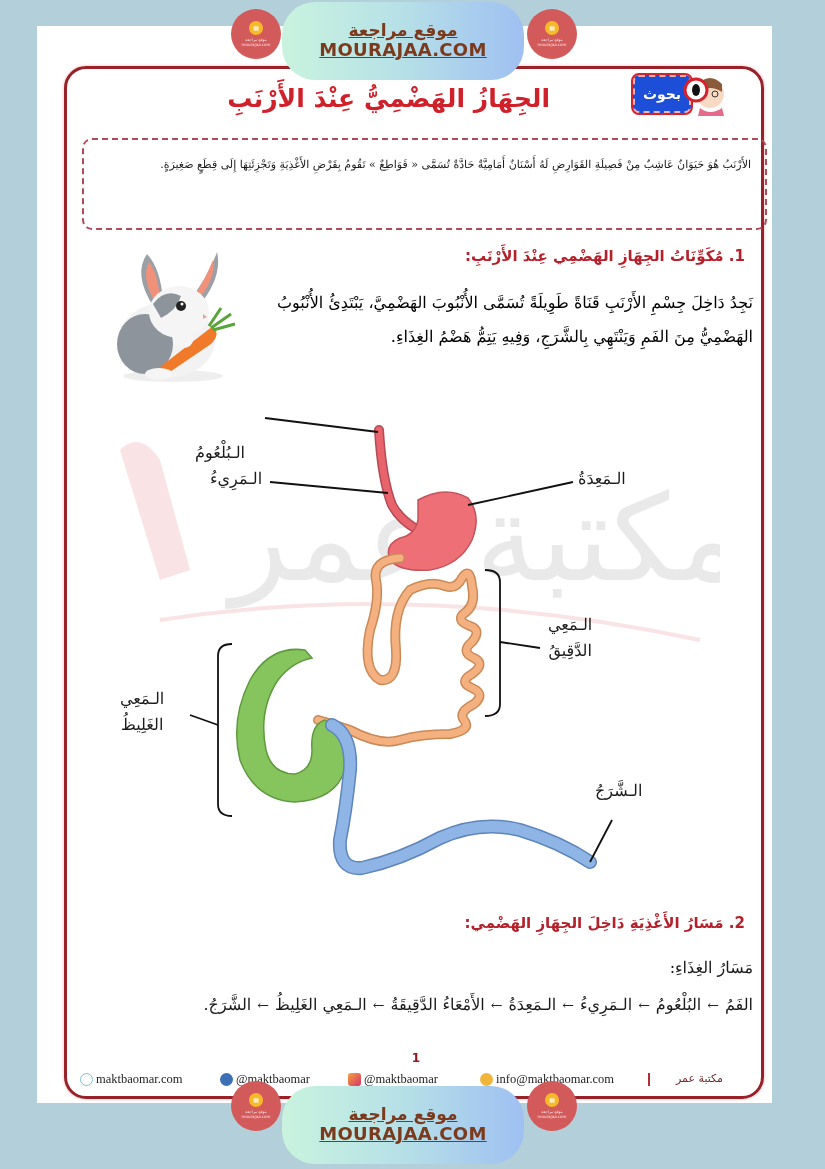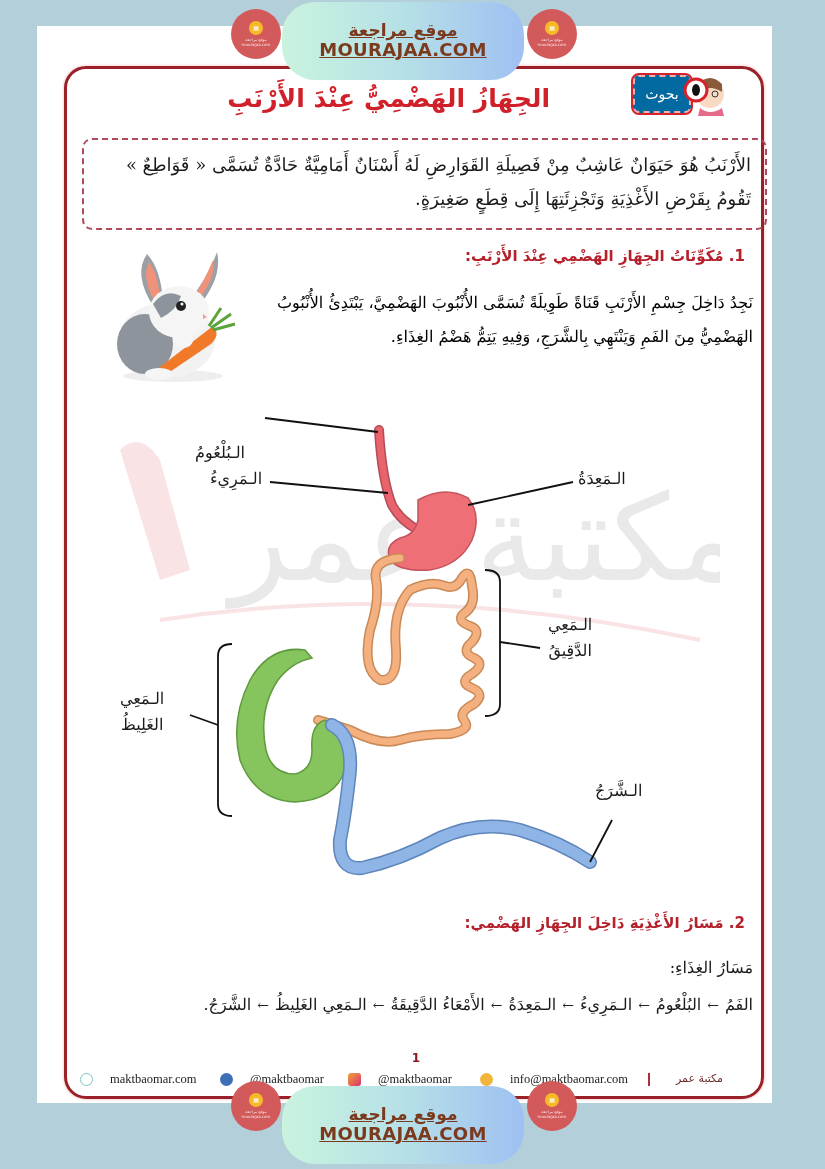--- a/index.html
+++ b/index.html
@@ -51,36 +51,36 @@
   .badge.br { left: 527px; top: 1081px; }
 
   
   .title {
     position: absolute; right: 275px; top: 84px;
     direction: rtl; color: #d0202a; font-weight: bold; font-size: 25px;
     font-family: "DejaVu Sans", sans-serif;
   }
   .tag {
     position: absolute; left: 633px; top: 75px; width: 58px; height: 38px;
-    background: #0369a1; border-radius: 6px;
+    background: #1d4ed8; border-radius: 6px;
     border: 2px dashed #f5b0b0; outline: 2px solid #d7222b;
-    color: #fff; font-weight: normal; font-size: 14px;
+    color: #fff; font-weight: bold; font-size: 14px;
     display: flex; align-items: center; justify-content: center; direction: rtl;
   }
   .mascot {
     position: absolute; left: 680px; top: 70px; width: 46px; height: 46px;
   }
 
   
   .intro {
     position: absolute; left: 82px; top: 138px; width: 685px; height: 92px;
     border: 2px dashed #b04a5a; border-radius: 10px;
     padding: 8px 14px 0 14px;
     direction: rtl; text-align: right;
-    font-family: "DejaVu Serif", serif; font-size: 18px; line-height: 34px; color: #1a1a1a;
+    font-family: "DejaVu Serif", serif; font-size: 11px; line-height: 34px; color: #1a1a1a;
   }
 
   .h-section {
     position: absolute; direction: rtl; color: #b5202a; font-weight: bold;
     font-size: 15px; font-family: "DejaVu Sans", sans-serif;
   }
   .h1 { right: 80px; top: 247px; }
   .h2 { right: 80px; top: 914px; }
 
   .para {
@@ -108,21 +108,21 @@
   .route .arrow { font-size: 14px; color: #222; }
 
   .page-num {
     position: absolute; left: 409px; top: 1051px; width: 14px; text-align: center;
     color: #8a1a20; font-weight: bold; font-size: 12px;
   }
   .footer {
     position: absolute; left: 80px; top: 1072px; width: 680px; height: 18px;
     font-family: "Liberation Serif", serif; font-size: 12.5px; color: #222;
   }
-  .footer .item { position: absolute; top: 0; display: flex; align-items: center; gap: 17px; white-space: nowrap; }
+  .footer .item { position: absolute; top: 0; display: flex; align-items: center; gap: 3px; white-space: nowrap; }
   .ficon { width: 13px; height: 13px; border-radius: 50%; display: inline-block; }
   .footer .sep { position: absolute; left: 568px; top: 1px; width: 2px; height: 13px; background: #b42c34; }
   .footer .brand { position: absolute; left: 596px; top: 0; color: #6d2a2a; font-size: 11px; direction: rtl; font-family: "DejaVu Sans", sans-serif; }
 </style>
 </head>
 <body>
 
 <div class="sheet"></div>
 <div class="frame"></div>
 

